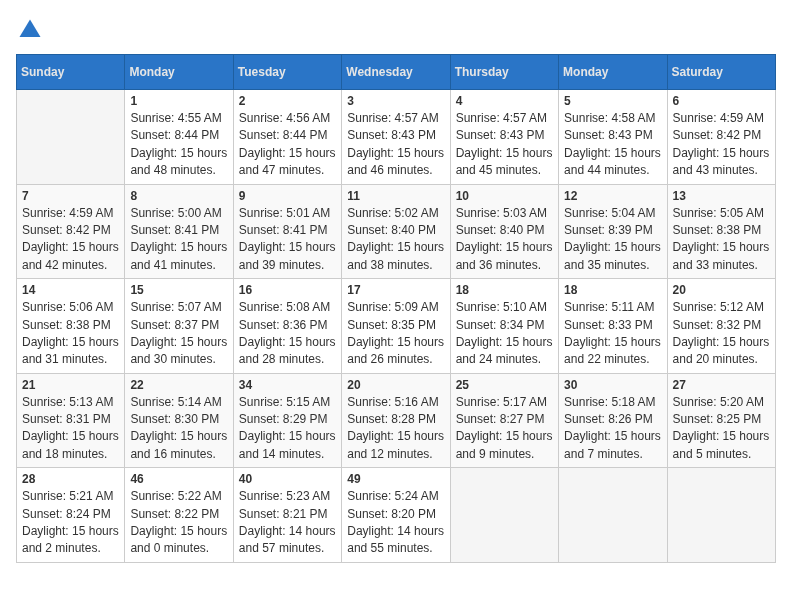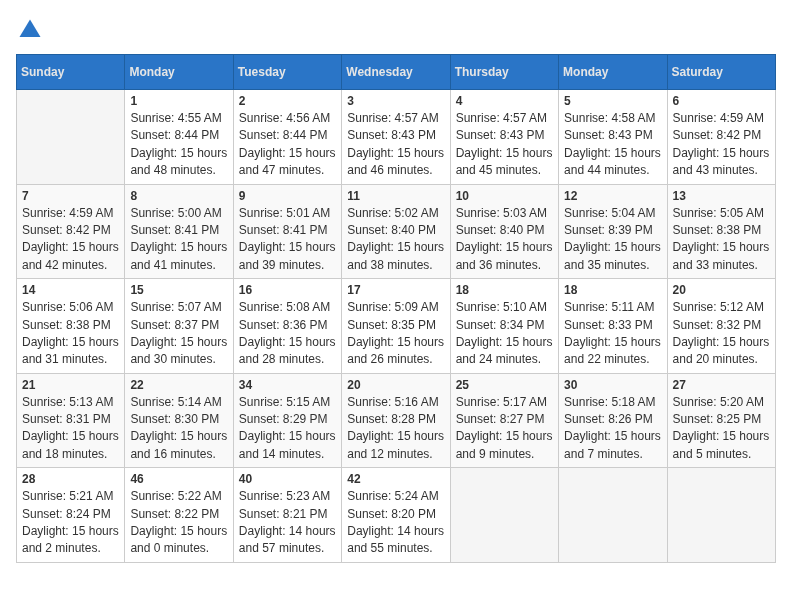--- a/index.html
+++ b/index.html
@@ -305,21 +305,21 @@
           Sunrise: 5:22 AM<br>Sunset: 8:22 PM<br>Daylight: 15 hours and 0 minutes.
         </div>
         </td>
         <td>
           <span class="day-number">40</span>
         <div class="day-info">
           Sunrise: 5:23 AM<br>Sunset: 8:21 PM<br>Daylight: 14 hours and 57 minutes.
         </div>
         </td>
         <td>
-          <span class="day-number">42</span>
+          <span class="day-number">49</span>
         <div class="day-info">
           Sunrise: 5:24 AM<br>Sunset: 8:20 PM<br>Daylight: 14 hours and 55 minutes.
         </div>
         </td>
         <td class="empty"></td>
         <td class="empty"></td>
         <td class="empty"></td>
       </tr>
     </tbody>
 </table>

